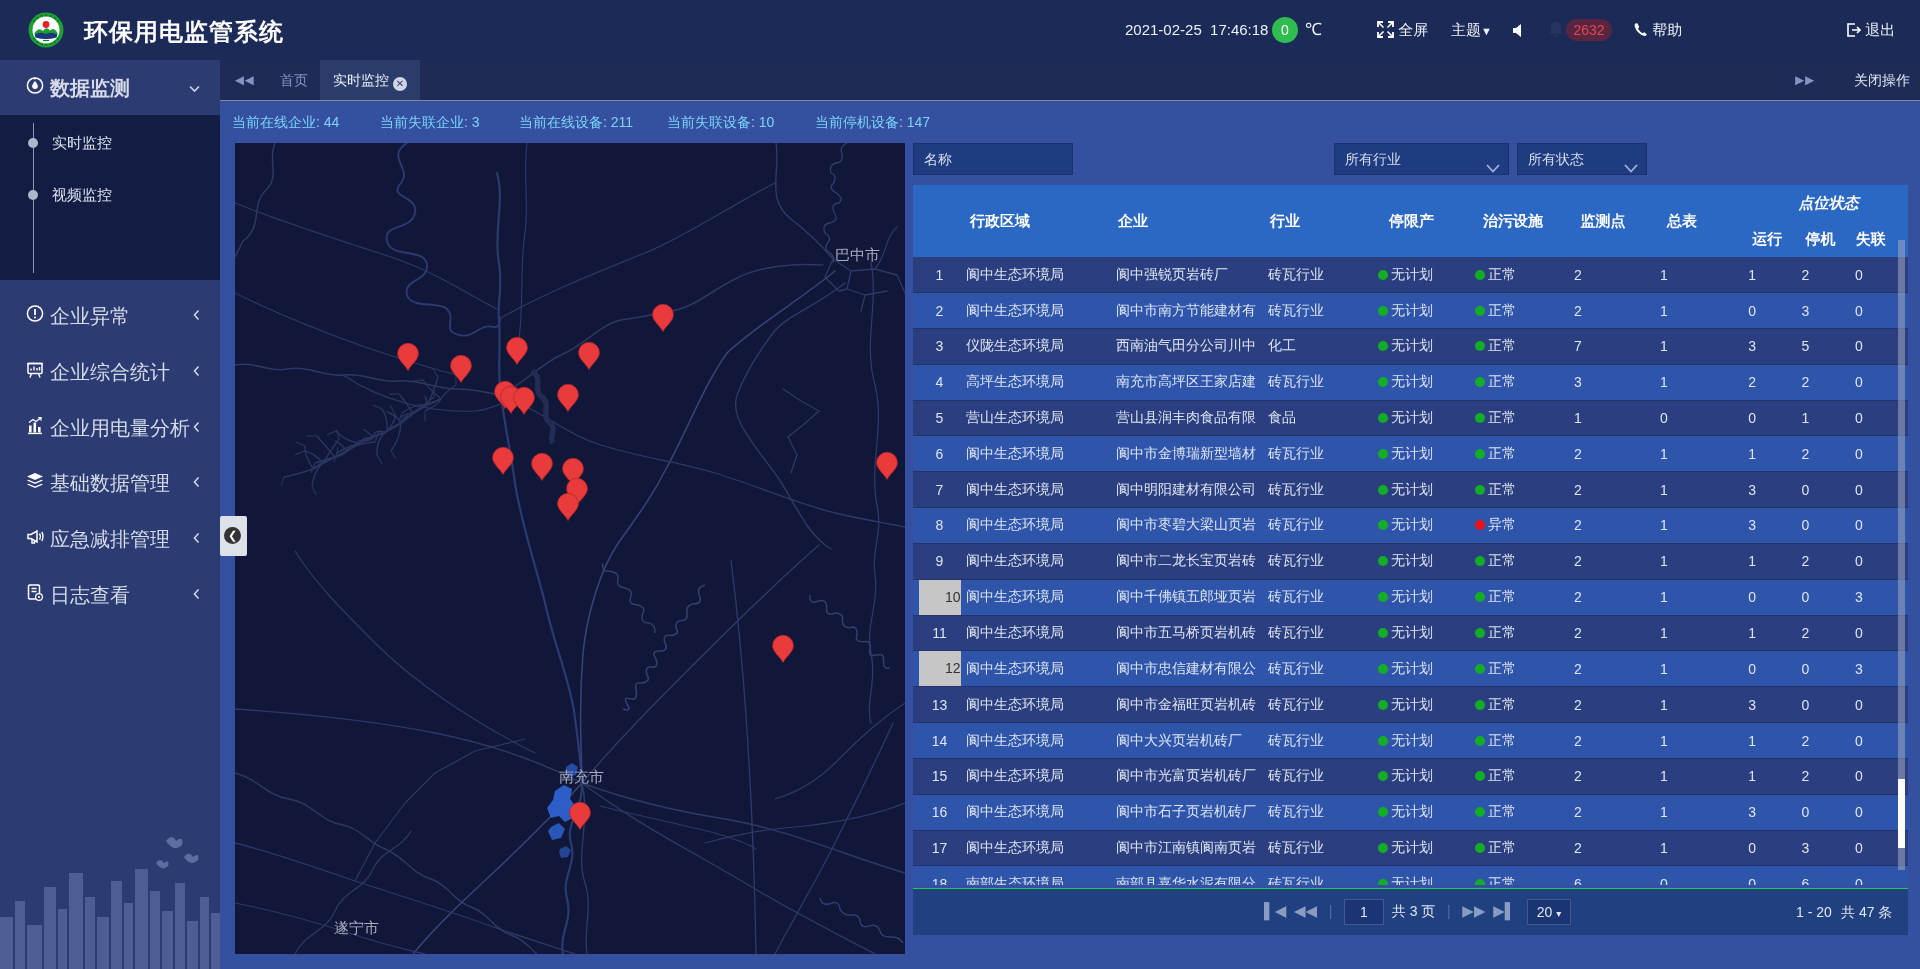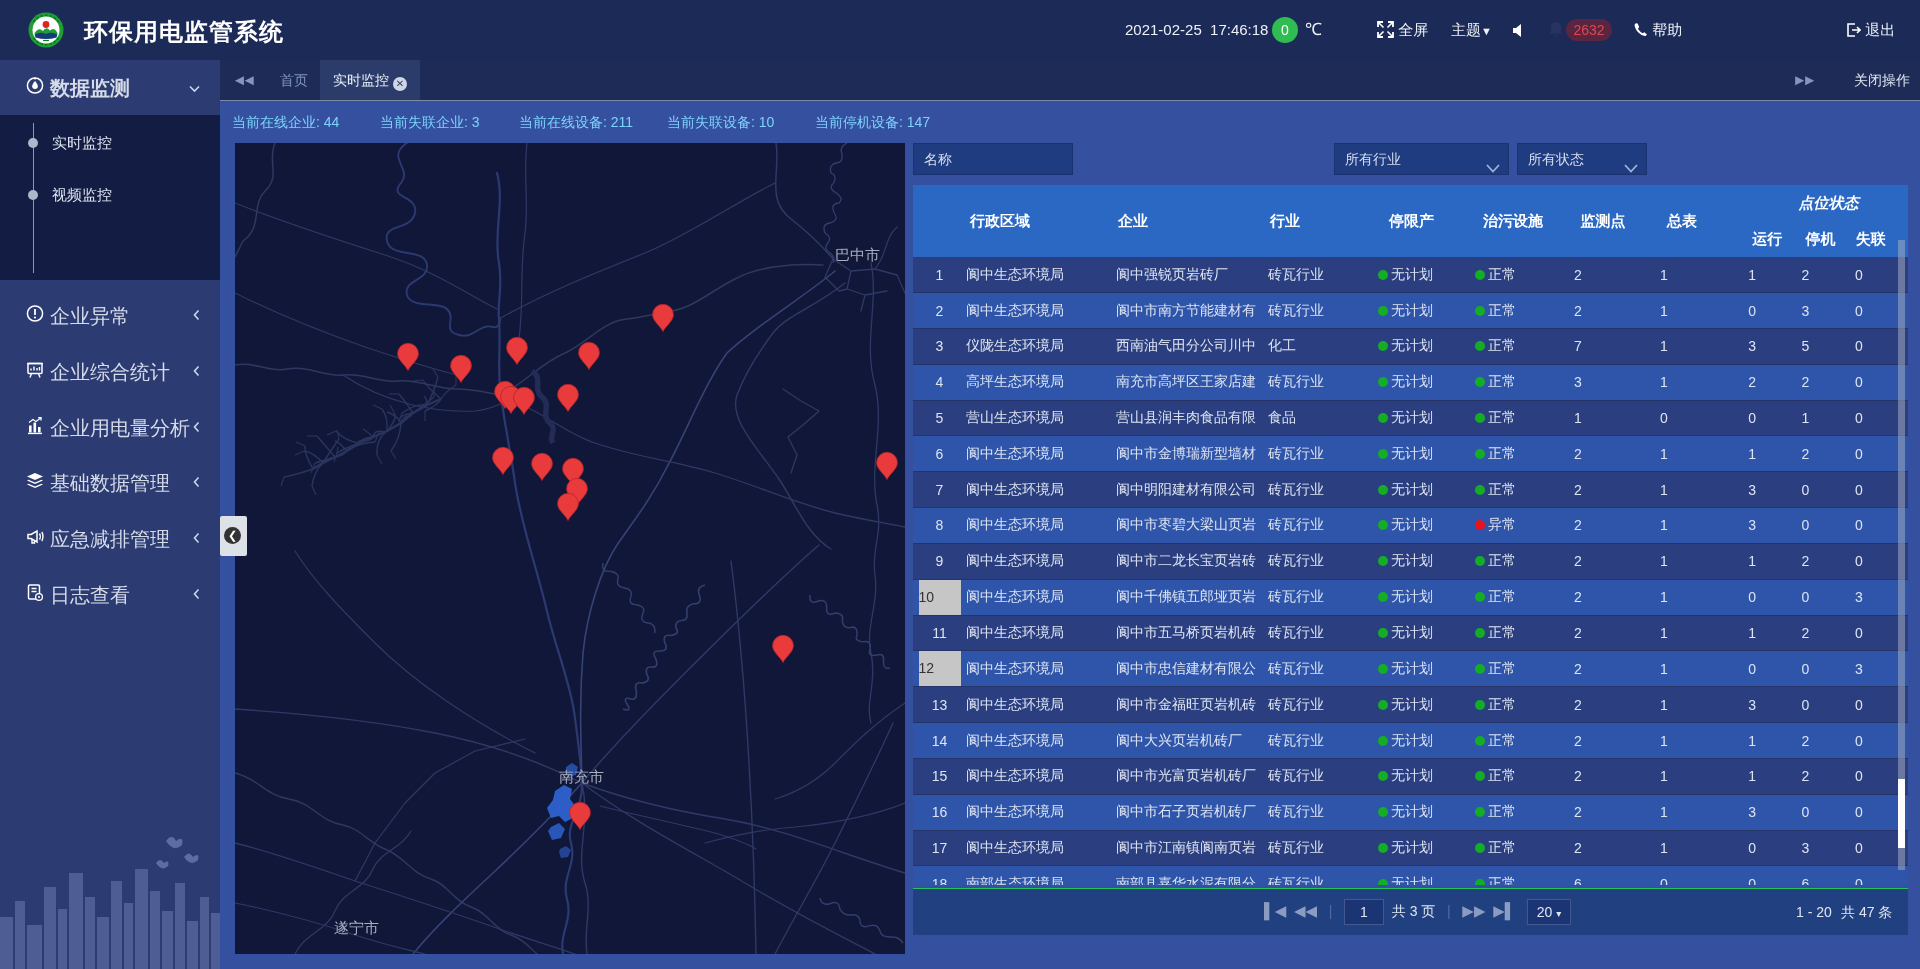--- a/index.html
+++ b/index.html
@@ -34,21 +34,21 @@
 table{border-collapse:collapse;table-layout:fixed;width:995px}
 thead th{background:#2a68c4;color:#fff;font-weight:bold;font-size:15px;padding:0}
 tbody td{color:#dde4f2;font-size:14px;height:35.8px;padding:0;border-top:1px solid #243469;overflow:hidden;white-space:nowrap}
 tbody tr:first-child td{border-top:none}
 td.c0{text-align:center}
 td.c1,td.c2,td.c3{text-align:left}
 td.c4,td.c5{text-align:left}
 td.cn{text-align:center}
 td.v1{padding-right:50px}td.v2{padding-right:36px}td.v4{padding-right:18px}td.v5{padding-right:36px}
 .dot{display:inline-block;width:10px;height:10px;border-radius:50%;margin-right:3px;vertical-align:-1px}
-.numhl{width:42px;height:35px;line-height:35px;background:#c6c6c6;color:#333;margin:0 auto;text-align:left}
+.numhl{width:42px;height:35px;line-height:35px;background:#c6c6c6;color:#333;margin:0 auto;text-align:right}
 
 #pg{position:absolute;left:693px;top:787px;width:995px;height:47px;background:#21407f;border-top:1px solid #22c55e;color:#dfe6f2;font-size:14px}
 #pg .ic{color:#8b9cc2;font-size:15px}
 .pgbox{display:inline-block;background:#1b3574;border:1px solid #44578f;height:26px;line-height:24px;text-align:center;vertical-align:middle}
 
 #sbar{position:absolute;left:1898px;top:240px;width:7px;height:630px;background:rgba(160,170,190,.55);z-index:6}
 #sbthumb{position:absolute;left:0;top:539px;width:7px;height:69px;background:#fdfdfd}
 
 #clps{position:absolute;left:220px;top:516px;width:27px;height:40px;background:#dde1e8;border-radius:2px;z-index:7}
 #clps .cc{position:absolute;left:4px;top:11px;width:17px;height:17px;border-radius:50%;background:#333;color:#fff;

